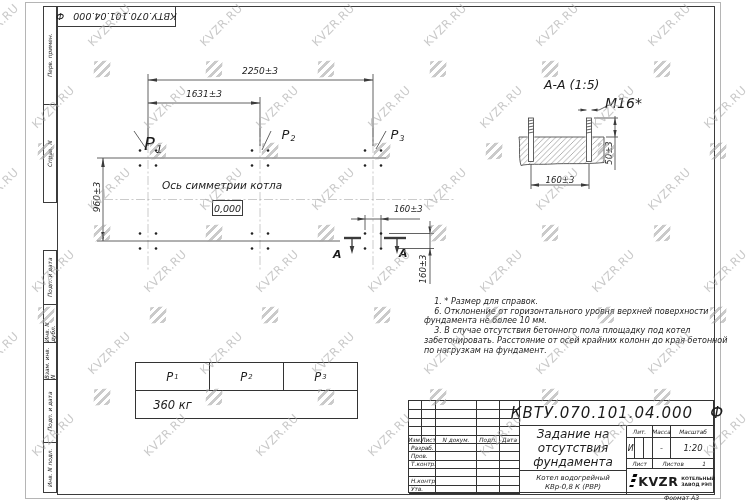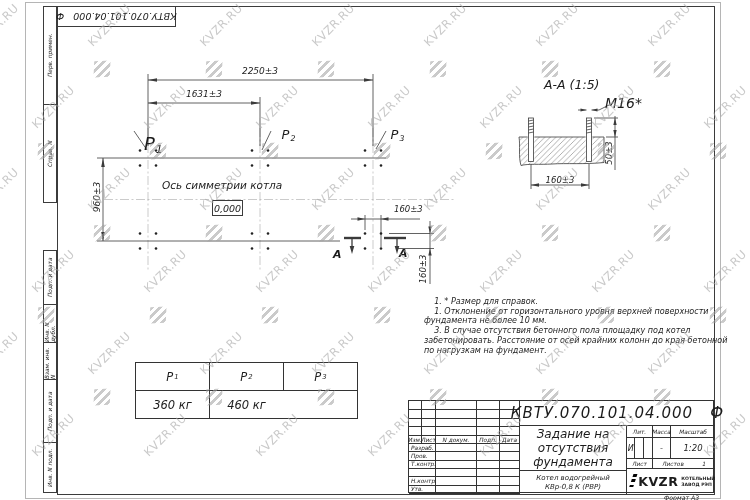--- a/index.html
+++ b/index.html
@@ -235,21 +235,21 @@
   <div class="dwg" style="left:399px;top:247px;font-size:11px;font-weight:bold;">А</div>
 
   <div class="dwg" style="left:544px;top:77px;font-size:12.5px;">А-А (1:5)</div>
   <div class="dwg" style="left:605px;top:95px;font-size:14px;">М16*</div>
   <div class="dwg ctr rot90" style="left:592px;top:148px;width:34px;font-size:8.5px;">50±3</div>
   <div class="dwg ctr" style="left:532px;top:175px;width:56px;font-size:8.5px;">160±3</div>
 
   <div class="notes">
 
   <div class="note-line">    1. * Размер для справок.</div>
-      <div class="note-line">    1. Отклонение от горизонтального уровня верхней поверхности</div>
+      <div class="note-line">    6. Отклонение от горизонтального уровня верхней поверхности</div>
       <div class="note-line">фундамента не более 10 мм.</div>
       <div class="note-line">    3. В случае отсутствия бетонного пола площадку под котел</div>
       <div class="note-line">забетонировать. Расстояние от осей крайних колонн до края бетонной</div>
       <div class="note-line">по нагрузкам на фундамент.</div>
     </div>
 
   <div class="ltable">
     <div class="trow">
 
         <div class="tcell">
@@ -263,21 +263,20 @@
         </div>
 
         <div class="tcell">
           <span>P</span>
           <span class="sub">3</span>
         </div>
       </div>
     <div class="trow">
 
     <div class="tcell">360 кг</div>
-        <div class="tcell">460 кг</div>
       </div>
   </div>
 
   <div class="tb" style="left:408px;top:400px;width:306px;height:93px;">
 
     <div style="position:absolute;left:0;top:0;width:110px;height:35px;">
       <div style="display:flex;height:8.75px;">
           <div class="cellR cellB" style="width:13px;"></div>
           <div class="cellR cellB" style="width:14px;"></div>
           <div class="cellR cellB" style="width:41px;"></div>

